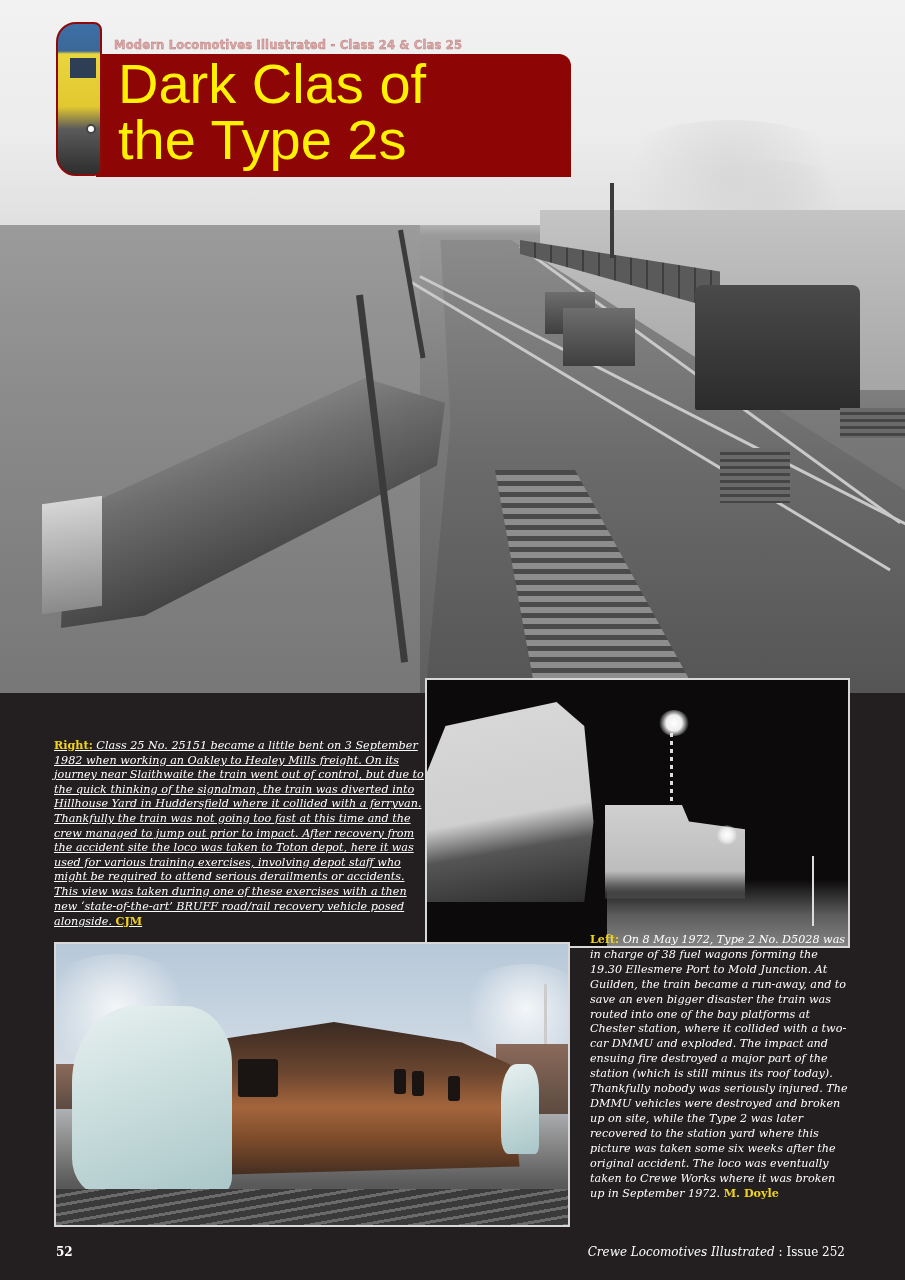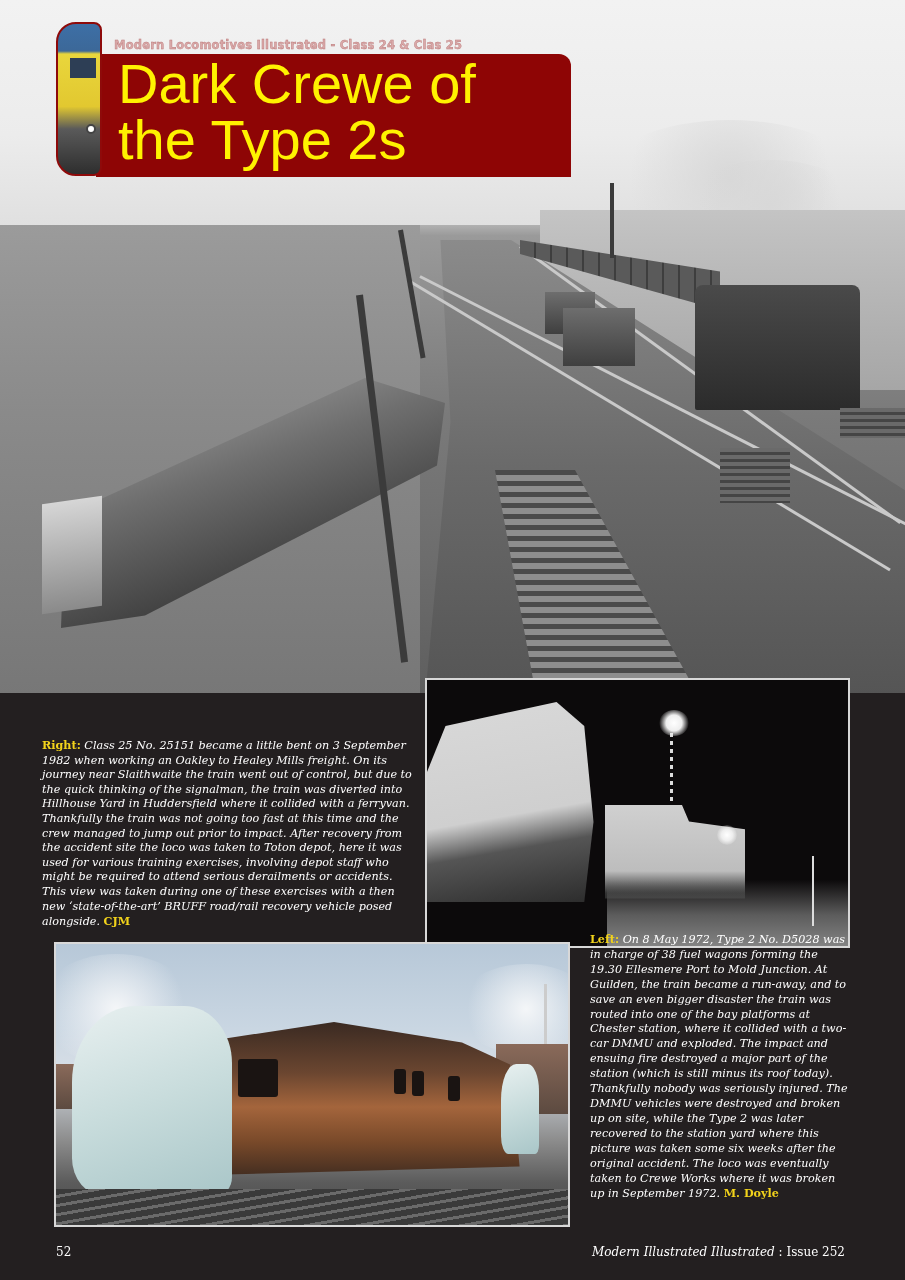--- a/index.html
+++ b/index.html
@@ -100,25 +100,25 @@
     background:repeating-linear-gradient(170deg,#3a3a3a 0 6px,#6a6a6a 6px 9px); }
   .cp-lamp { position:absolute; left:488px; top:40px; width:3px; height:60px; background:#ccc; }
 
   
   .caption {
     position:absolute; font-family:"DejaVu Serif", serif; font-style:italic;
     color:#ffffff; font-size:11.2px; line-height:14.6px; z-index:5;
   }
   .caption .lead { color:#f2d31b; font-style:normal; font-weight:bold; }
   .caption .credit { color:#f2d31b; font-style:normal; font-weight:bold; }
-  .caption-right { left:42px; top:738px; width:370px; }
+  .caption-right { left:54px; top:738px; width:370px;text-decoration:underline; }
   .caption-left { left:590px; top:932px; width:262px; line-height:14.9px; }
 
   
-  .footer-page { position:absolute; left:56px; top:1245px; font-family:"DejaVu Serif", serif; font-weight:normal; font-size:12px; color:#fff; }
+  .footer-page { position:absolute; left:56px; top:1245px; font-family:"DejaVu Serif", serif; font-weight:bold; font-size:12px; color:#fff; }
   .footer-mag { position:absolute; right:60px; top:1245px; font-family:"DejaVu Serif", serif; font-size:12px; color:#fff; }
   .footer-mag .title { font-style:italic; }
 </style>
 </head>
 <body>
 
 <div class="top-photo">
   <div class="sky"></div>
   <div class="smoke" style="left:600px;top:120px;width:260px;height:120px;"></div>
   <div class="smoke" style="left:680px;top:160px;width:180px;height:90px;"></div>
@@ -142,21 +142,21 @@
   <div class="pole" style="left:610px;top:183px;width:4px;height:75px;"></div>
 </div>
 
 <div class="header-thumb">
   <div class="win"></div>
   <div class="lamp"></div>
 </div>
 <div class="header-kicker">Modern Locomotives Illustrated - Class 24 &amp; Clas 25</div>
 <div class="header-box"></div>
 <div class="header-title">
-  <div>Dark Crewe of</div>
+  <div>Dark Clas of</div>
   <div>the Type 2s</div>
 </div>
 
 <div class="caption caption-right">
   <span class="lead">Right:</span><span> Class 25 No. 25151 became a little bent on 3 September 1982 when working an Oakley to Healey Mills freight. On its journey near Slaithwaite the train went out of control, but due to the quick thinking of the signalman, the train was diverted into Hillhouse Yard in Huddersfield where it collided with a ferryvan. Thankfully the train was not going too fast at this time and the crew managed to jump out prior to impact. After recovery from the accident site the loco was taken to Toton depot, here it was used for various training exercises, involving depot staff who might be required to attend serious derailments or accidents. This view was taken during one of these exercises with a then new ‘state-of-the-art’ BRUFF road/rail recovery vehicle posed alongside. </span><span class="credit">CJM</span>
 </div>
 
 <div class="night-photo">
   <div class="np-loco"></div>
   <div class="np-truck"></div>
@@ -182,14 +182,14 @@
   <div class="cp-tarp" style="left:445px;top:120px;width:38px;height:90px;"></div>
   <div class="cp-rails"></div>
 </div>
 
 <div class="caption caption-left">
   <span class="lead">Left:</span><span> On 8 May 1972, Type 2 No. D5028 was in charge of 38 fuel wagons forming the 19.30 Ellesmere Port to Mold Junction. At Guilden, the train became a run-away, and to save an even bigger disaster the train was routed into one of the bay platforms at Chester station, where it collided with a two-car DMMU and exploded. The impact and ensuing fire destroyed a major part of the station (which is still minus its roof today). Thankfully nobody was seriously injured. The DMMU vehicles were destroyed and broken up on site, while the Type 2 was later recovered to the station yard where this picture was taken some six weeks after the original accident. The loco was eventually taken to Crewe Works where it was broken up in September 1972. </span><span class="credit">M. Doyle</span>
 </div>
 
 <div class="footer-page">52</div>
 <div class="footer-mag">
-  <span class="title">Modern Illustrated Illustrated</span><span> : Issue 252</span>
+  <span class="title">Crewe Locomotives Illustrated</span><span> : Issue 252</span>
 </div>
 
 </body></html>

